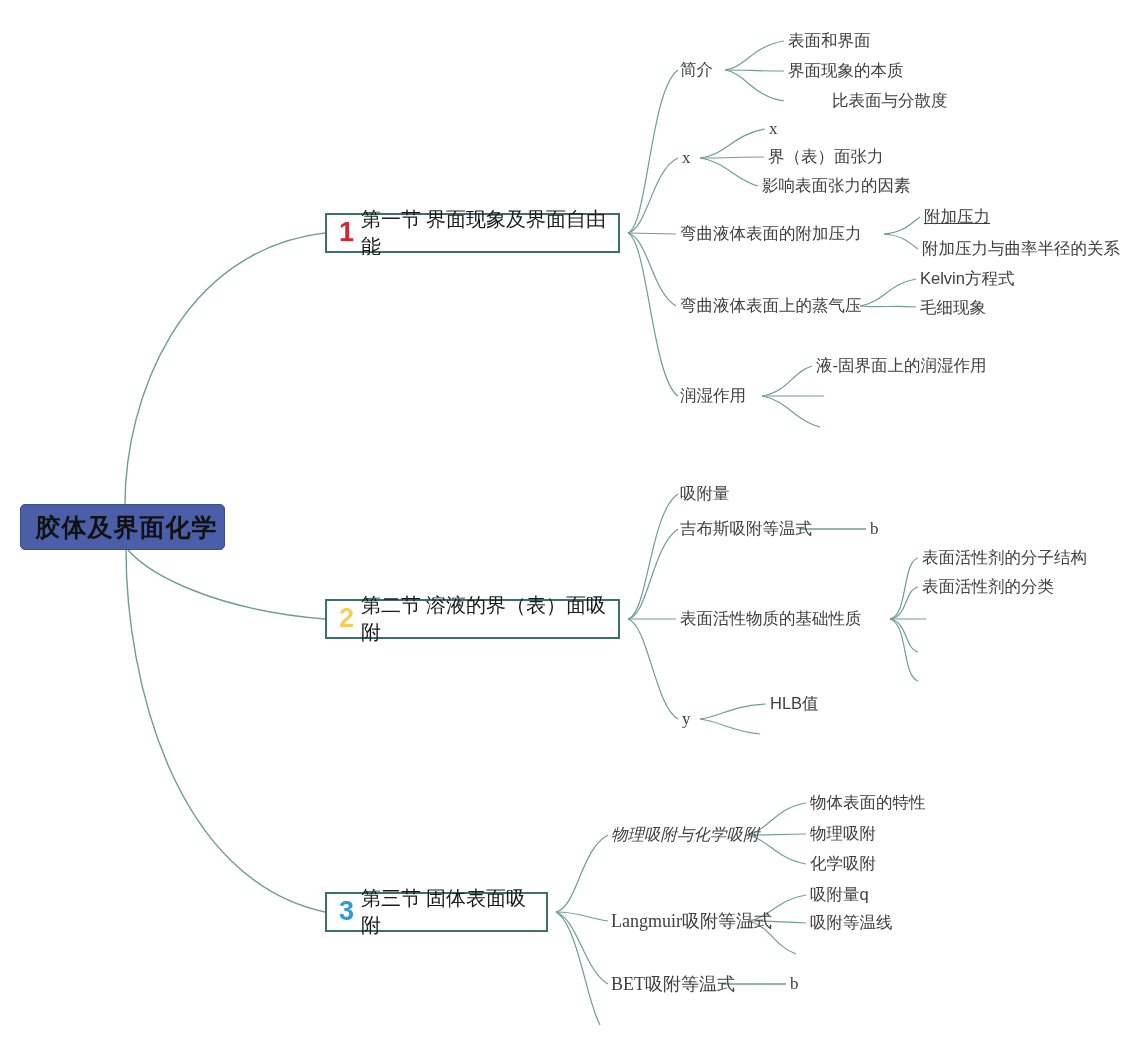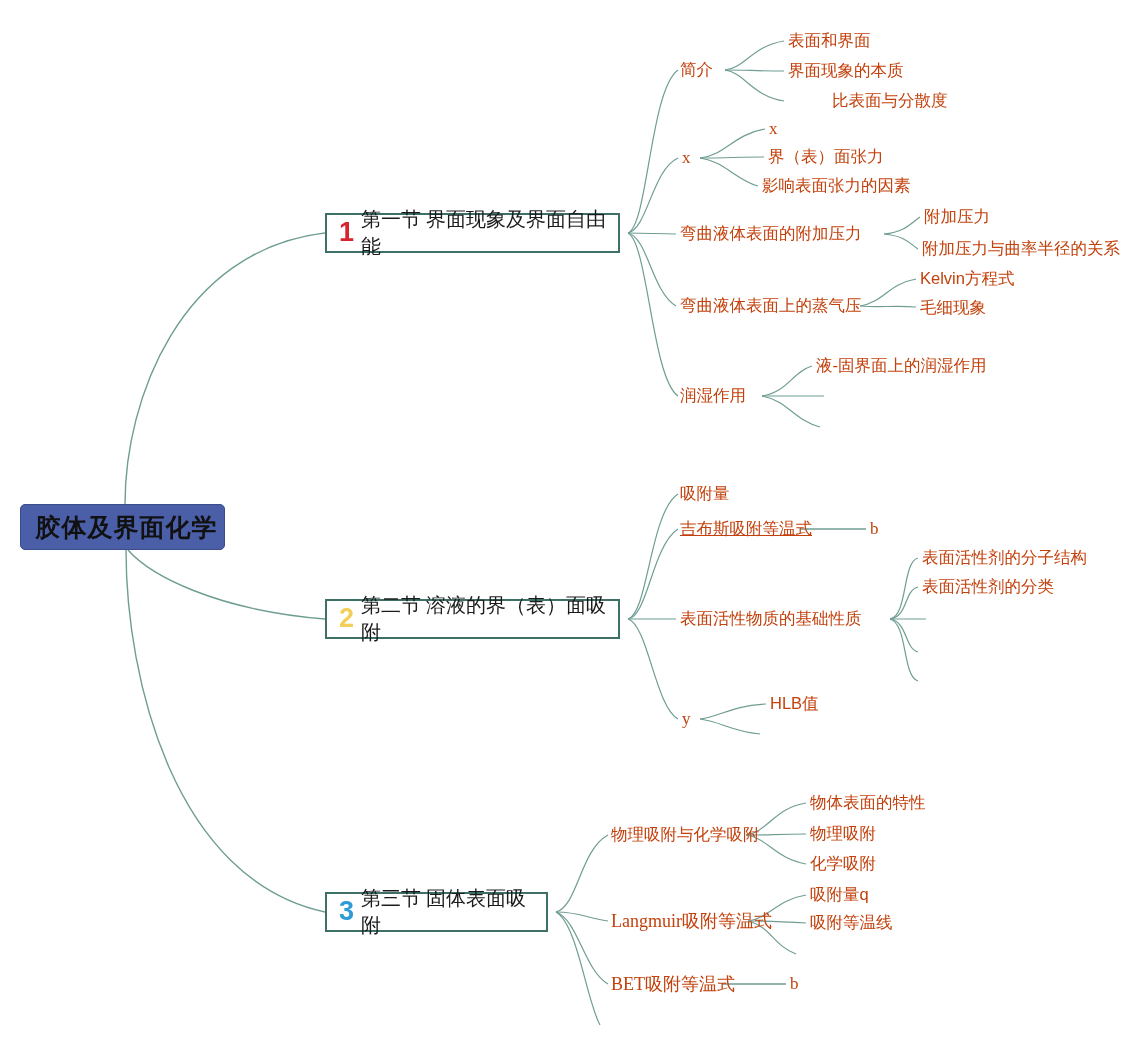--- a/index.html
+++ b/index.html
@@ -44,21 +44,21 @@
   }
   .section-text{font-size:20px;color:#1b1b1b;font-family:Liberation Serif, serif;}
 
   #sec1{left:325px;top:213px;width:295px;}
   #sec2{left:325px;top:599px;width:295px;}
   #sec3{left:325px;top:892px;width:223px;}
 
   
   .leaf{
     position:absolute;white-space:nowrap;
-    font-size:16.5px;color:#c2410c;
+    font-size:16.5px;color:#404040;
     transform:translateY(-50%);
   }
   .leaf.serif{font-family:"Liberation Serif","DejaVu Serif",serif;font-size:18px;}
   .leaf.small-x{font-family:"Liberation Serif","DejaVu Serif",serif;font-size:17px;}
 </style>
 </head>
 <body>
 
 <div id="canvas">
 
@@ -169,52 +169,52 @@
   <div class="leaf" style="left:788px;top:41px;">表面和界面</div>
   <div class="leaf" style="left:788px;top:71px;">界面现象的本质</div>
   <div class="leaf" style="left:788px;top:101px;margin-left:44px;">比表面与分散度</div>
 
   <div class="leaf small-x" style="left:682px;top:158px;">x</div>
   <div class="leaf small-x" style="left:769px;top:129px;">x</div>
   <div class="leaf" style="left:768px;top:157px;">界（表）面张力</div>
   <div class="leaf" style="left:762px;top:186px;">影响表面张力的因素</div>
 
   <div class="leaf" style="left:680px;top:234px;">弯曲液体表面的附加压力</div>
-  <div class="leaf" style="left:924px;top:217px;">附加压力</div>
+  <div class="leaf" style="left:924px;top:217px;text-decoration:underline;">附加压力</div>
   <div class="leaf" style="left:922px;top:249px;">附加压力与曲率半径的关系</div>
 
   <div class="leaf" style="left:680px;top:306px;">弯曲液体表面上的蒸气压</div>
   <div class="leaf" style="left:920px;top:279px;">Kelvin方程式</div>
   <div class="leaf" style="left:920px;top:308px;">毛细现象</div>
 
   <div class="leaf" style="left:680px;top:396px;">润湿作用</div>
   <div class="leaf" style="left:816px;top:366px;">液-固界面上的润湿作用</div>
 
   <div class="section-box" id="sec2">
     <span class="section-num" style="color:#f2cf5b;">2</span>
     <span class="section-text">第二节 溶液的界（表）面吸附</span>
   </div>
 
   <div class="leaf" style="left:680px;top:494px;">吸附量</div>
-  <div class="leaf" style="left:680px;top:529px;text-decoration:underline;">吉布斯吸附等温式</div>
+  <div class="leaf" style="left:680px;top:529px;">吉布斯吸附等温式</div>
   <div class="leaf small-x" style="left:870px;top:529px;">b</div>
 
   <div class="leaf" style="left:680px;top:619px;">表面活性物质的基础性质</div>
   <div class="leaf" style="left:922px;top:558px;">表面活性剂的分子结构</div>
   <div class="leaf" style="left:922px;top:587px;">表面活性剂的分类</div>
 
   <div class="leaf small-x" style="left:682px;top:719px;">y</div>
   <div class="leaf" style="left:770px;top:704px;">HLB值</div>
 
   <div class="section-box" id="sec3">
     <span class="section-num" style="color:#2e9ad6;">3</span>
     <span class="section-text">第三节 固体表面吸附</span>
   </div>
 
-  <div class="leaf" style="left:611px;top:835px;">物理吸附与化学吸附</div>
+  <div class="leaf" style="left:611px;top:835px;font-style:italic;">物理吸附与化学吸附</div>
   <div class="leaf" style="left:810px;top:803px;">物体表面的特性</div>
   <div class="leaf" style="left:810px;top:834px;">物理吸附</div>
   <div class="leaf" style="left:810px;top:864px;">化学吸附</div>
 
   <div class="leaf serif" style="left:611px;top:921px;">Langmuir吸附等温式</div>
   <div class="leaf" style="left:810px;top:895px;">吸附量q</div>
   <div class="leaf" style="left:810px;top:923px;">吸附等温线</div>
 
   <div class="leaf serif" style="left:611px;top:984px;">BET吸附等温式</div>
   <div class="leaf small-x" style="left:790px;top:984px;">b</div>

